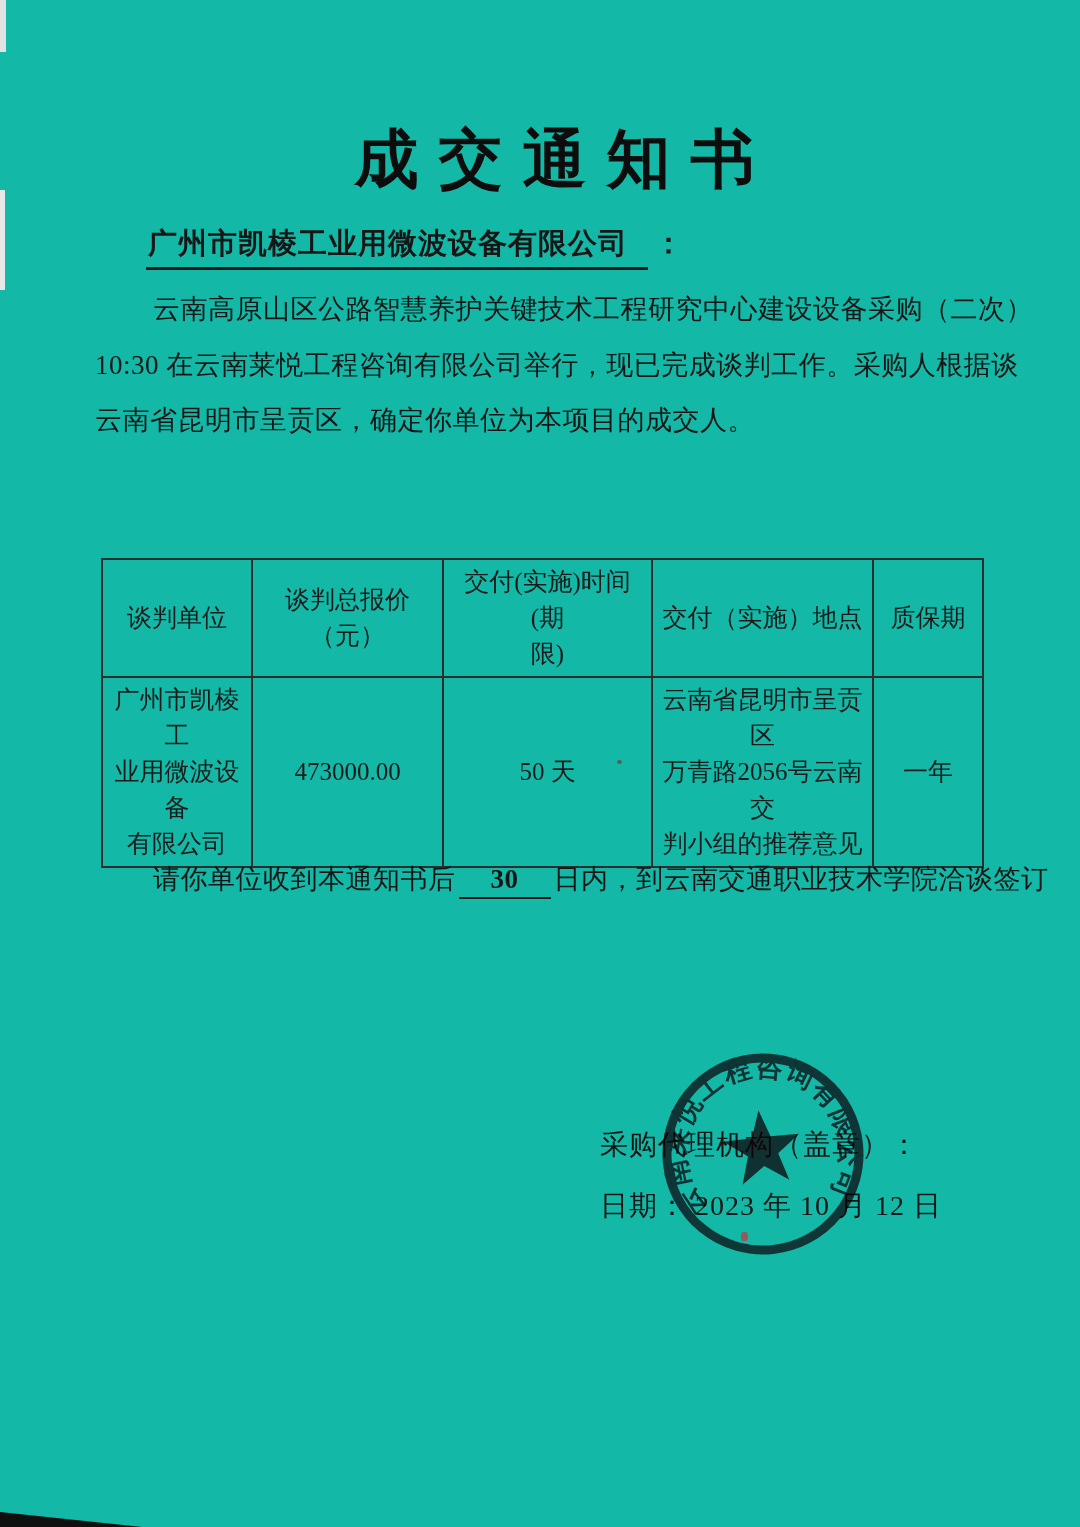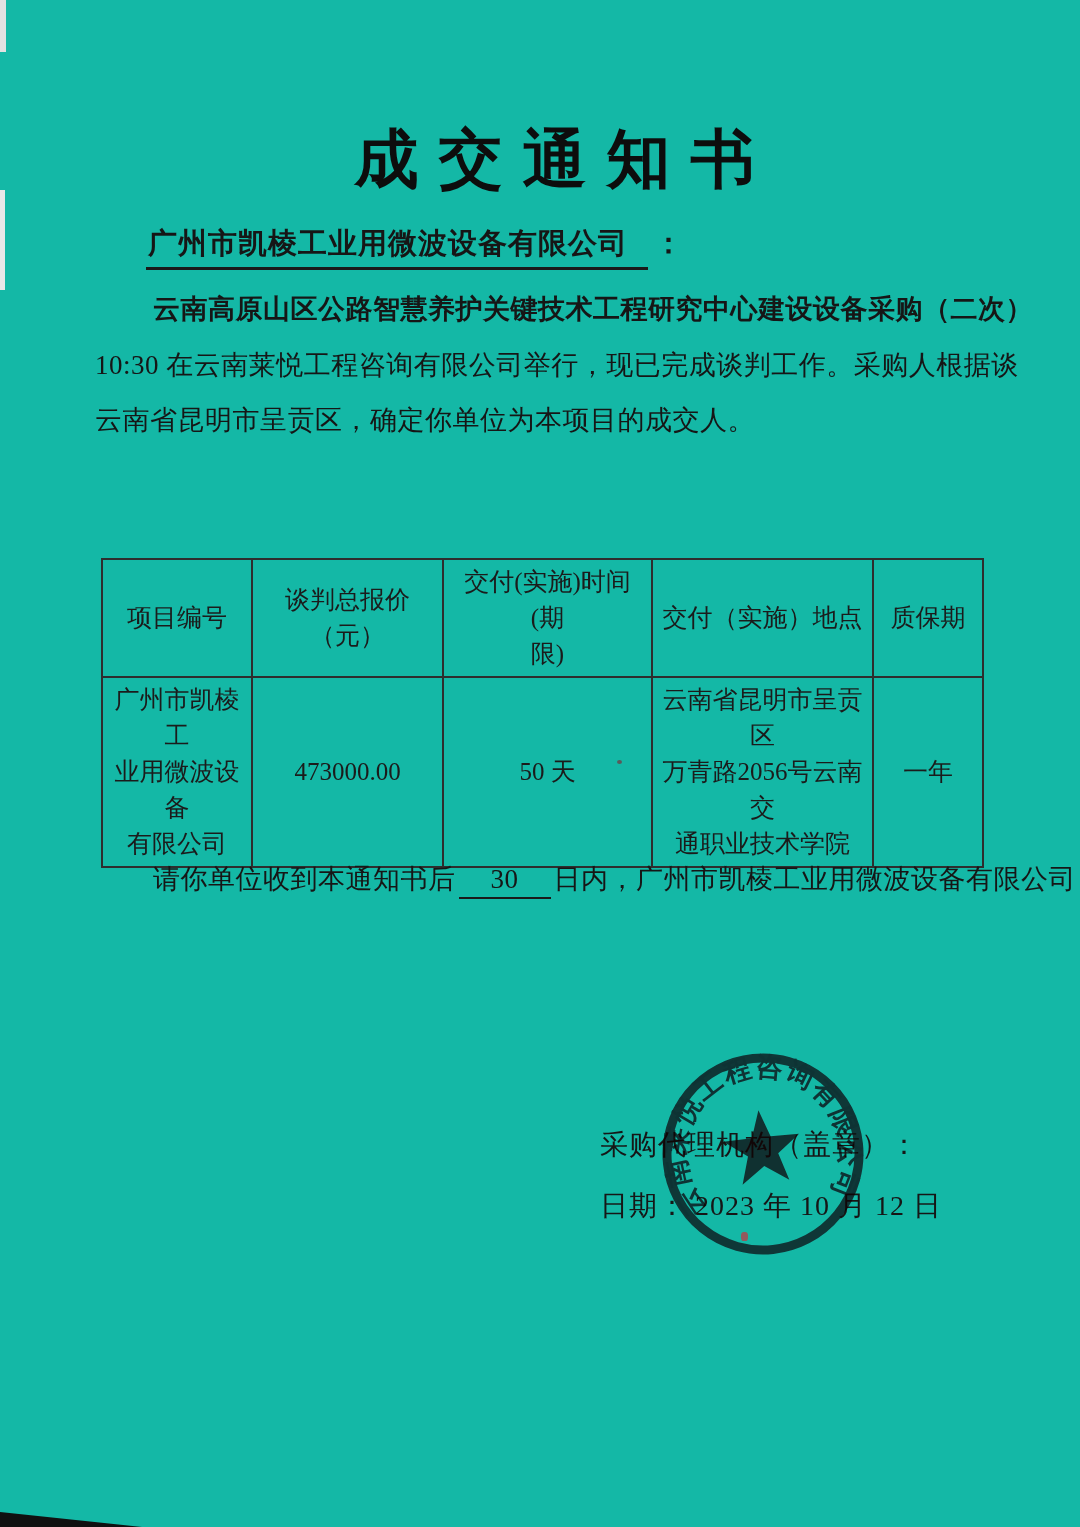--- a/index.html
+++ b/index.html
@@ -29,27 +29,27 @@
   .recipient-name{
     display:inline-block;
     border-bottom:3px solid #1a1a1a;
     padding:0 20px 3px 2px;
   }
   .recipient-colon{margin-left:6px;}
   
   .para{position:absolute;left:95px;width:892px;font-size:27px;}
   .pline{line-height:55.5px;height:55.5px;white-space:nowrap;letter-spacing:0.5px;}
   .indent{padding-left:58px;}
-  .bold{font-weight:700;}
+  .bold{font-weight:400;}
   .intro{top:282px;}
   .notice{top:852px;}
   .blank{
     display:inline-block;min-width:92px;text-align:center;
     border-bottom:2.5px solid #1a1a1a;
-    line-height:36px;margin:0 3px;
+    line-height:36px;margin:0 3px;font-weight:bold;
   }
   
   .award-table{
     position:absolute;top:558px;left:101px;
     width:881px;border-collapse:collapse;table-layout:fixed;
     font-size:25px;color:#1b1b1b;
   }
   .award-table th,.award-table td{
     border:2px solid #2e2e2e;
     text-align:center;vertical-align:middle;
@@ -110,47 +110,47 @@
   <table class="award-table">
     <colgroup>
       <col style="width:150px">
         <col style="width:191px">
         <col style="width:209px">
       <col style="width:221px">
         <col style="width:110px">
     </colgroup>
     <thead>
       <tr>
-        <th>项目编号</th>
+        <th>谈判单位</th>
         <th>谈判总报价
 （元）</th>
         <th>交付(实施)时间(期
 限)</th>
         <th>交付（实施）地点</th>
         <th>质保期</th>
       </tr>
     </thead>
     <tbody>
       <tr>
         <td>广州市凯棱工
 业用微波设备
 有限公司</td>
         <td>473000.00</td>
         <td>50 天</td>
         <td>云南省昆明市呈贡区
 万青路2056号云南交
-通职业技术学院</td>
+判小组的推荐意见</td>
         <td>一年</td>
       </tr>
     </tbody>
   </table>
 
   <div class="para notice">
     <div class="pline indent">
-      <span>请你单位收到本通知书后</span><span class="blank">30</span><span>日内，广州市凯棱工业用微波设备有限公司</span>
+      <span>请你单位收到本通知书后</span><span class="blank">30</span><span>日内，到云南交通职业技术学院洽谈签订</span>
     </div>
   </div>
 
   <div class="signature">
     <div class="sig-line">采购代理机构（盖章）：</div>
     <div class="sig-line">日期： 2023 年 10 月 12 日</div>
   </div>
 
   <svg class="stamp" viewBox="-121 -121 242 242">
     <circle cx="0" cy="0" r="96" fill="none" stroke-width="9" stroke="#b0424b"></circle>

